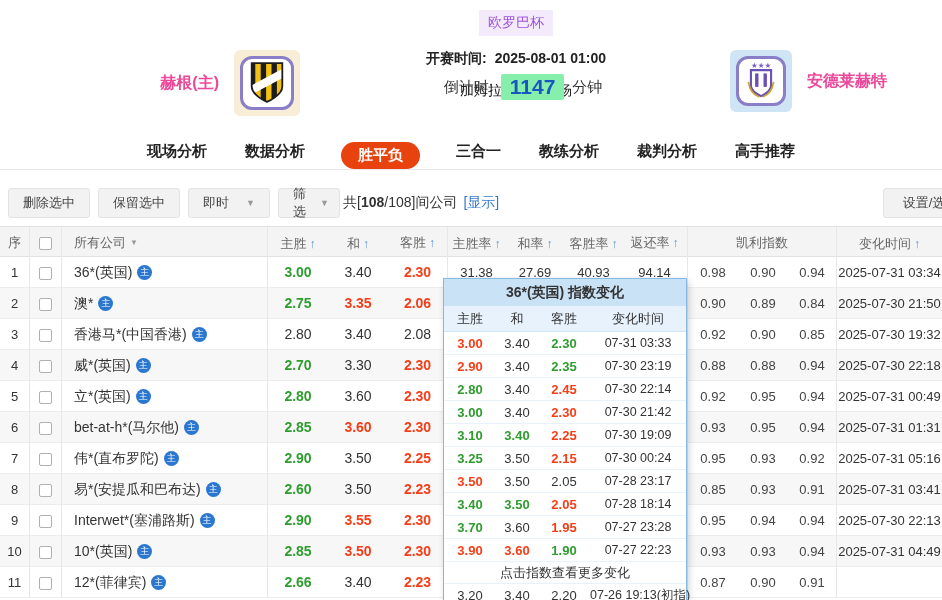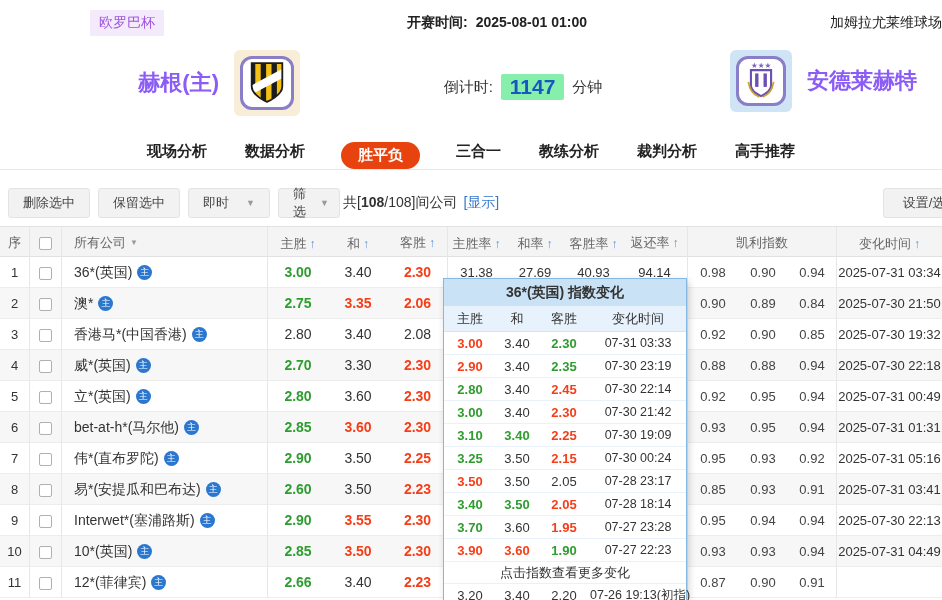--- a/index.html
+++ b/index.html
@@ -1,30 +1,30 @@
 <!DOCTYPE html>
 <html><head>
 <meta charset="utf-8">
 <style>
   * { margin:0; padding:0; box-sizing:border-box; }
   html,body { background:#fff; }
   body { font-family:"Liberation Sans","DejaVu Sans",sans-serif; }
   .page { position:relative; width:942px; height:600px; overflow:hidden; background:#fff; }
 
   
-  .topline { position:absolute; left:90px; right:0; top:10px; display:flex; justify-content:space-between; align-items:center; gap:14px; font-size:14px; color:#222; }
+  .topline { position:absolute; left:90px; right:0; top:10px; display:flex; justify-content:flex-start; align-items:center; gap:14px; font-size:14px; color:#222;flex-direction:column; }
   .badge { background:#f3eafb; color:#a052dd; padding:4px 9px; font-size:14px; }
   .kick { font-weight:bold; }
   .kick .sp { margin-left:8px; }
   .venue { color:#222; }
 
   .team { position:absolute; top:50px; display:flex; align-items:center; gap:15px; }
   .team-home { left:0; width:300px; justify-content:flex-end; }
   .team-away { left:730px; }
-  .tname { font-size:22px; font-weight:bold; color:#8b5cf6; }
+  .tname { font-size:16px; font-weight:bold; color:#ec4899; }
   .logo-badge { width:66px; height:66px; border-radius:6px; display:flex; align-items:center; justify-content:center; }
   .logo-badge.home { background:#f8edd6; }
   .logo-badge.away { width:62px; height:62px; background:#cfe4f4; }
   .logo-inner { width:54px; height:54px; background:#fff; border:3px solid #8b7ec9; border-radius:12px; display:flex; align-items:center; justify-content:center; }
   .countdown { position:absolute; left:120px; right:16px; top:74px; display:flex; justify-content:center; align-items:center; gap:8px; font-size:15px; color:#333; }
   .cd-val { background:#86efac; color:#1857c2; font-weight:bold; font-size:21px; padding:1px 9px; border-radius:2px; }
 
   
   .navbar { position:absolute; left:0; top:130px; width:942px; height:40px; display:flex; justify-content:center; align-items:flex-end; gap:34px; border-bottom:1px solid #e8e8e8; }
   .nav-item { font-size:15px; font-weight:bold; color:#222; cursor:pointer; padding:8px 2px; }

